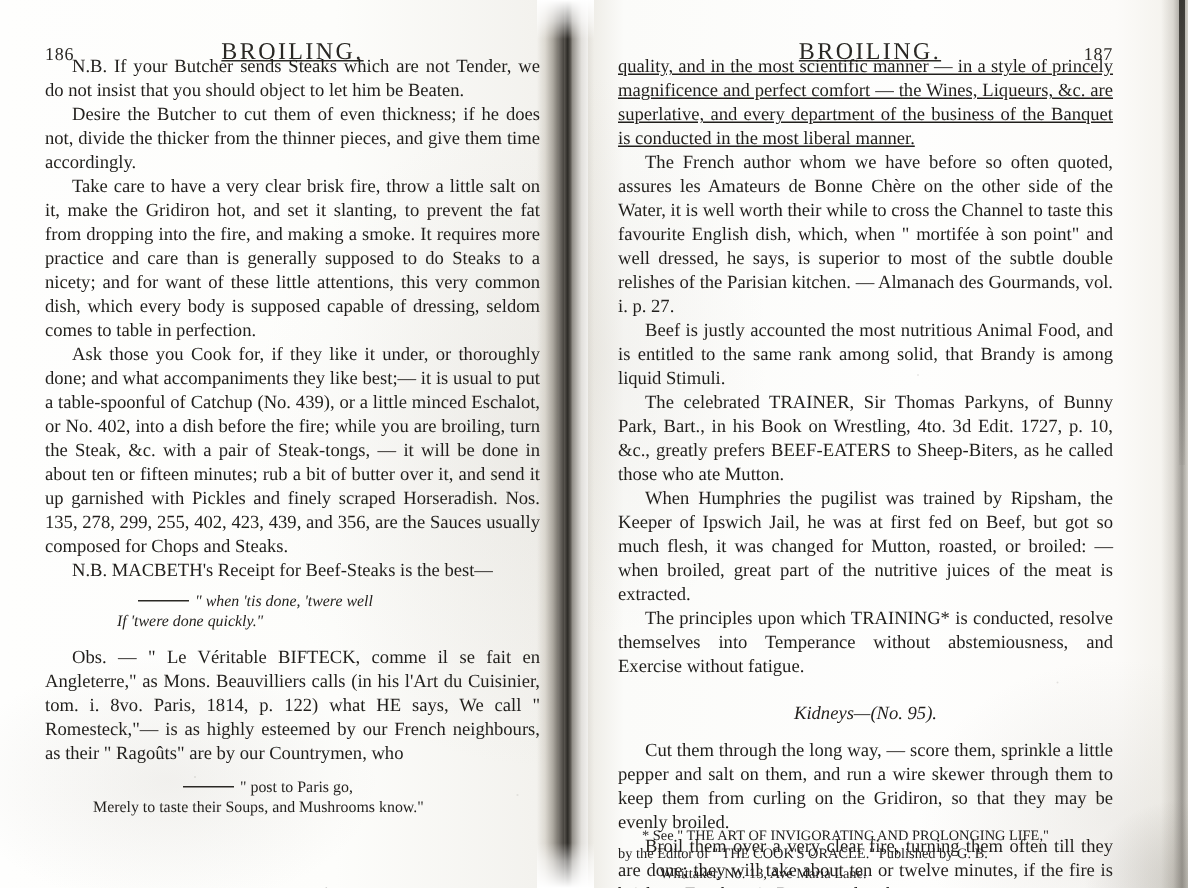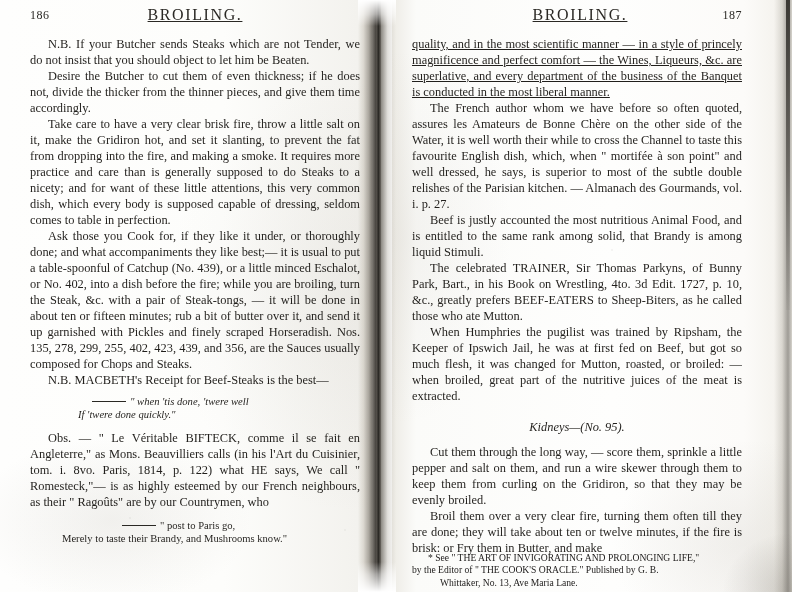--- a/index.html
+++ b/index.html
@@ -102,22 +102,23 @@
   
   .col {
     position: absolute;
     top: 0;
   }
   .col.left  { left: 30px;  width: 330px; }
   .col.right { left: 412px; width: 330px; }
 
   .running-head {
     display: flex;
-    align-items: center;
+    align-items: flex-end;
     height: 30px;
+    padding-top: 14px;
     font-size: 11px;
     letter-spacing: .5px;
     color: #2a2824;
   }
   .running-head .folio {
     width: 44px;
     font-size: 12px;
     font-variant: normal;
   }
   .running-head .title {
@@ -245,21 +246,21 @@
 
       <div class="verse">
         <span class="ln1"><span class="rule"></span><span>" when 'tis done, 'twere well</span></span>
         <span class="ln2">If 'twere done quickly."</span>
       </div>
 
       <p class="obs">Obs. — " Le Véritable BIFTECK, comme il se fait en Angleterre," as Mons. Beauvilliers calls (in his l'Art du Cuisinier, tom. i. 8vo. Paris, 1814, p. 122) what HE says, We call " Romesteck,"— is as highly esteemed by our French neighbours, as their " Ragoûts" are by our Countrymen, who</p>
 
       <div class="verse king">
         <span class="ln1"><span class="rule"></span><span>" post to Paris go,</span></span>
-        <span class="ln2">Merely to taste their Brandy, and Mushrooms know."</span>
+        <span class="ln2">Merely to taste their Soups, and Mushrooms know."</span>
         <span class="ln3">KING's Art of Cookery, p. 79.</span>
       </div>
 
       <p>These lines were written before the establishment of ALBION HOUSE, Aldersgate Street, where every luxury that Nature and Art produce, is served of the primest</p>
     </div>
   </div>
 
   <div class="col right">
 
     <div class="running-head rt">
@@ -267,20 +268,21 @@
       <span class="title">BROILING.</span>
       <span class="folio rt">187</span>
     </div>
 
     <div class="body">
       <p class="noindent">quality, and in the most scientific manner — in a style of princely magnificence and perfect comfort — the Wines, Liqueurs, &amp;c. are superlative, and every department of the business of the Banquet is conducted in the most liberal manner.</p>
       <p>The French author whom we have before so often quoted, assures les Amateurs de Bonne Chère on the other side of the Water, it is well worth their while to cross the Channel to taste this favourite English dish, which, when " mortifée à son point" and well dressed, he says, is superior to most of the subtle double relishes of the Parisian kitchen. — Almanach des Gourmands, vol. i. p. 27.</p>
       <p>Beef is justly accounted the most nutritious Animal Food, and is entitled to the same rank among solid, that Brandy is among liquid Stimuli.</p>
       <p>The celebrated TRAINER, Sir Thomas Parkyns, of Bunny Park, Bart., in his Book on Wrestling, 4to. 3d Edit. 1727, p. 10, &amp;c., greatly prefers BEEF-EATERS to Sheep-Biters, as he called those who ate Mutton.</p>
       <p>When Humphries the pugilist was trained by Ripsham, the Keeper of Ipswich Jail, he was at first fed on Beef, but got so much flesh, it was changed for Mutton, roasted, or broiled: — when broiled, great part of the nutritive juices of the meat is extracted.</p>
+      <p>The principles upon which TRAINING* is conducted, resolve themselves into Temperance without abstemiousness, and Exercise without fatigue.</p>
 
       <p class="section-head">Kidneys—(No. 95).</p>
 
       <p>Cut them through the long way, — score them, sprinkle a little pepper and salt on them, and run a wire skewer through them to keep them from curling on the Gridiron, so that they may be evenly broiled.</p>
       <p>Broil them over a very clear fire, turning them often till they are done; they will take about ten or twelve minutes, if the fire is brisk: or Fry them in Butter, and make</p>
     </div>
   </div>
 
   <div class="footnote">
     <span class="fn-l1">* See " THE ART OF INVIGORATING AND PROLONGING LIFE,"</span>

